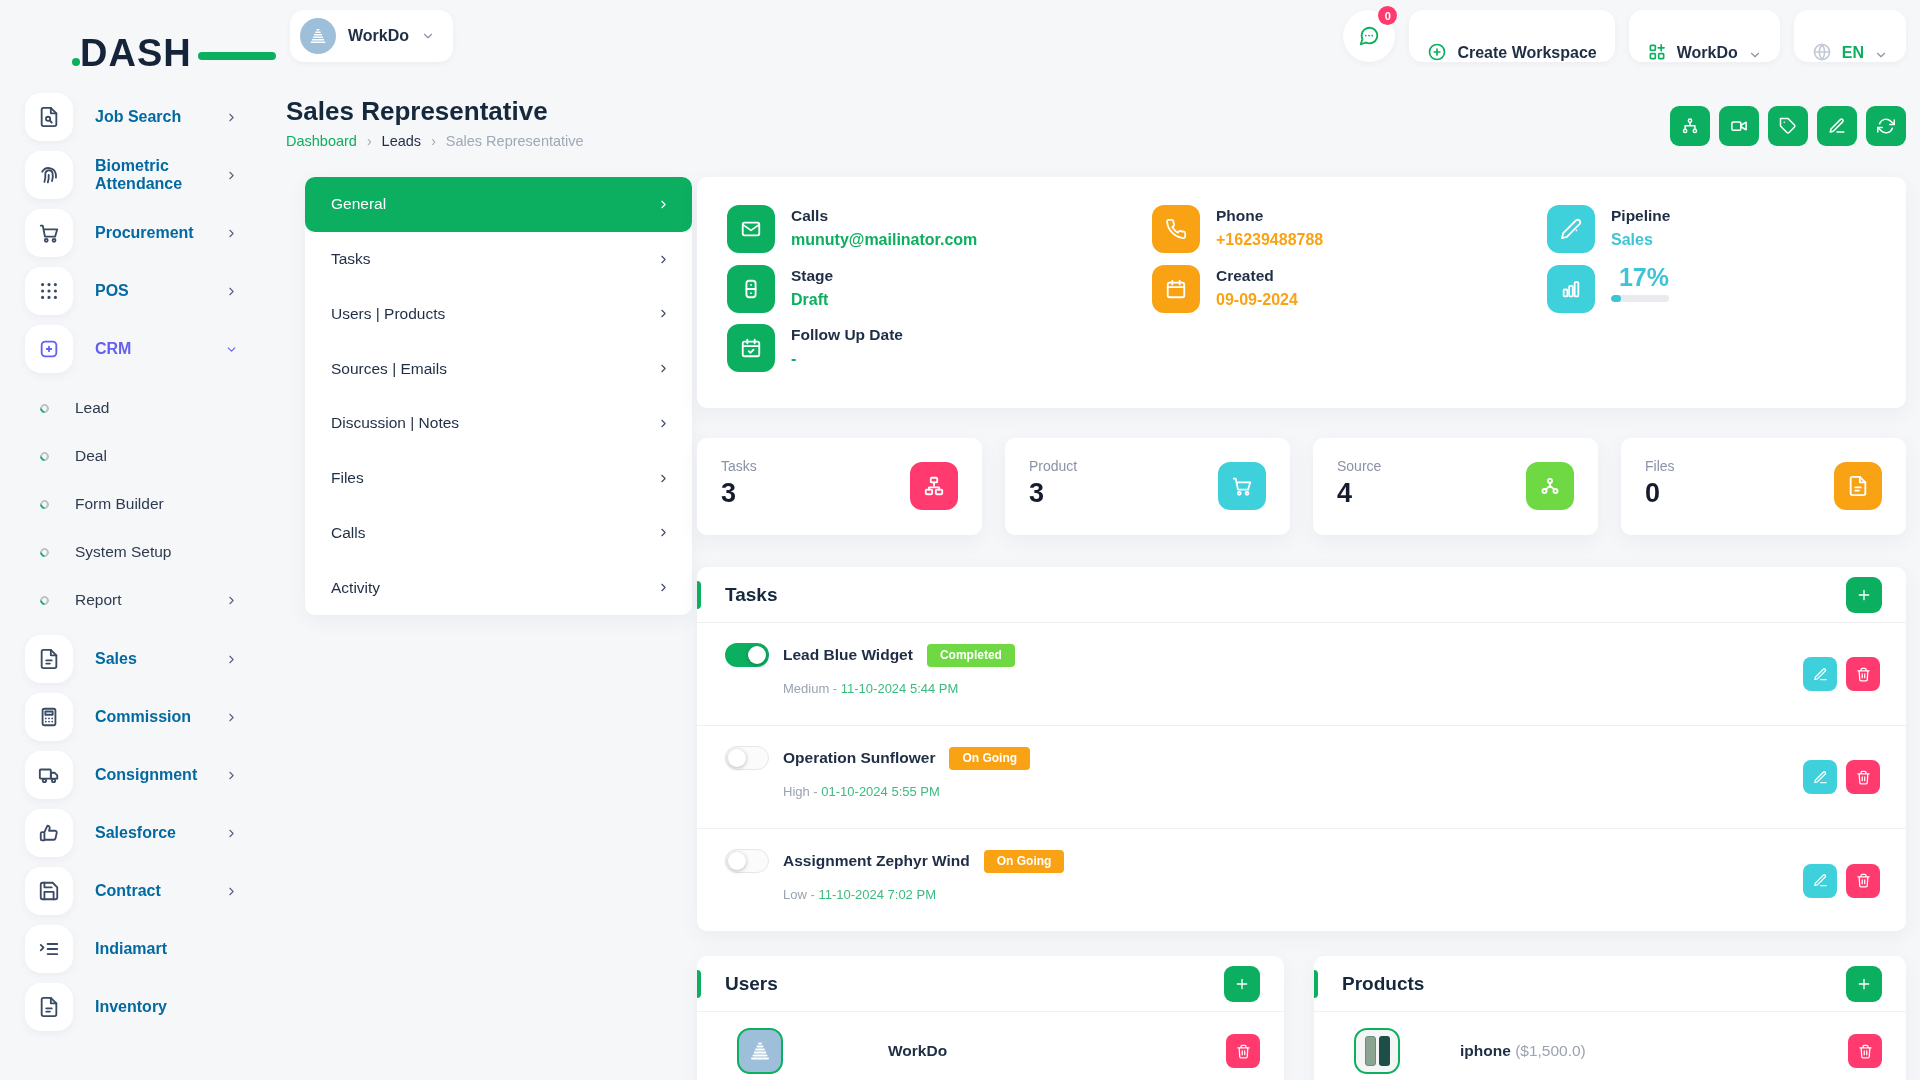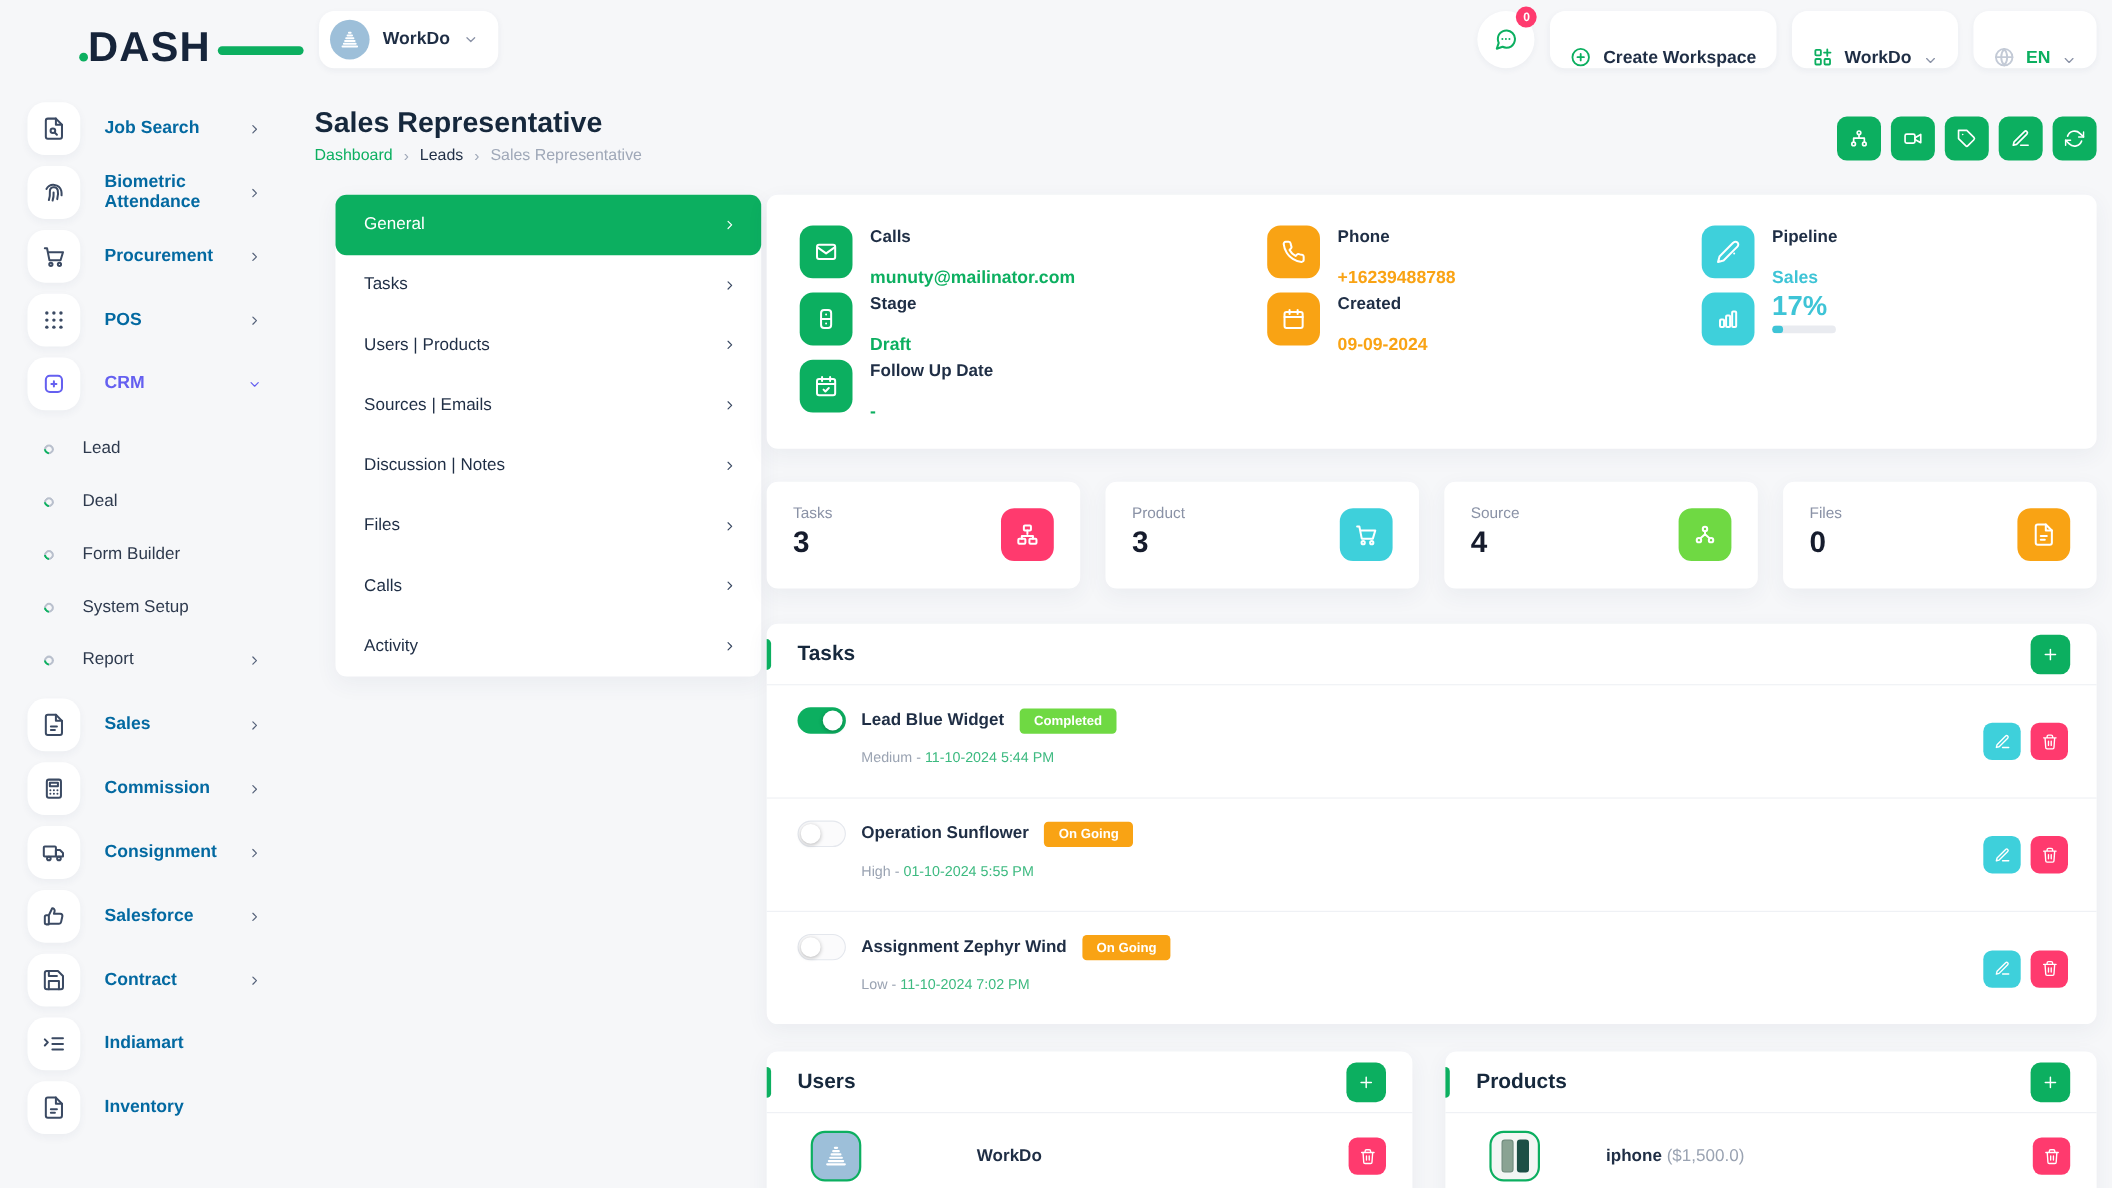--- a/index.html
+++ b/index.html
@@ -5,21 +5,21 @@
   * { margin:0; padding:0; box-sizing:border-box; }
   html,body { width:1920px; height:1080px; overflow:hidden; }
   body {
     font-family:"Liberation Sans","DejaVu Sans",sans-serif;
     background:#f6f7f9; color:#1f2e45; position:relative;
   }
   .ic { display:inline-flex; align-items:center; justify-content:center; }
   .ic svg { width:100%; height:100%; }
 
   
-  .logo { position:absolute; left:80px; top:22px; width:170px; }
+  .logo { position:absolute; left:80px; top:32px; width:170px; }
   .logo-text { font-size:38px; font-weight:800; letter-spacing:1px; color:#16243a; }
   .logo-bar { position:absolute; left:118px; top:20px; width:78px; height:8px; background:#0caf60; border-radius:5px; }
   .logo-dot { position:absolute; left:-8px; top:26px; width:8px; height:8px; background:#0caf60; border-radius:50%; }
 
   .ws-pill { position:absolute; left:290px; top:10px; height:52px; background:#fff; border:none;
     border-radius:14px; display:flex; align-items:center; gap:12px; padding:0 18px 0 10px;
     box-shadow:0 2px 6px rgba(40,60,90,.05); cursor:pointer; font-family:inherit; }
   .ws-avatar { width:36px; height:36px; border-radius:50%; background:#9dbfd9; color:#fff;
     display:flex; align-items:center; justify-content:center; }
   .ws-avatar .ic { width:20px; height:20px; }
@@ -82,23 +82,23 @@
   
   .info-card { left:697px; top:177px; width:1209px; height:231px; padding:28px 30px;
     display:grid; grid-template-columns:425px 395px 1fr; grid-auto-rows:1fr; row-gap:4px; }
   .cell { display:flex; align-items:flex-start; gap:16px; }
   .info-ic { width:48px; height:48px; min-width:48px; border-radius:12px; color:#fff;
     display:flex; align-items:center; justify-content:center; }
   .info-ic .ic { width:22px; height:22px; }
   .bg-green { background:#0caf60; } .bg-orange { background:#f9a314; } .bg-cyan { background:#3ed0db; }
   .bg-lime { background:#6fd943; } .bg-pink { background:#ff3a6e; }
   .info-label { font-size:15.5px; font-weight:700; color:#1f2e45; margin-top:2px; }
-  .info-value { font-size:16px; font-weight:600; margin-top:19px; }
+  .info-value { font-size:16px; font-weight:600; margin-top:6px; }
   .txt-green { color:#0caf60; } .txt-orange { color:#f9a314; } .txt-cyan { color:#3ec4d6; }
-  .pct { font-size:25px; font-weight:700; color:#3ec4d6; line-height:1; }
+  .pct { font-size:25px; font-weight:700; color:#3ec4d6; line-height:1;text-align:right; }
   .pbar { width:58px; height:7px; background:#e9ebf0; border-radius:5px; margin-top:5px; overflow:hidden; }
   .pfill { display:block; height:100%; background:#3ec4d6; border-radius:5px; }
 
   
   .stat-card { top:438px; width:285px; height:97px; padding:20px 24px; }
   .stat-label { font-size:14px; font-weight:500; color:#8a92a6; }
   .stat-value { font-size:27px; font-weight:700; color:#161c2d; margin-top:4px; }
   .stat-ic { position:absolute; right:24px; top:24px; width:48px; height:48px; border-radius:12px; color:#fff;
     display:flex; align-items:center; justify-content:center; }
   .stat-ic .ic { width:22px; height:22px; }

